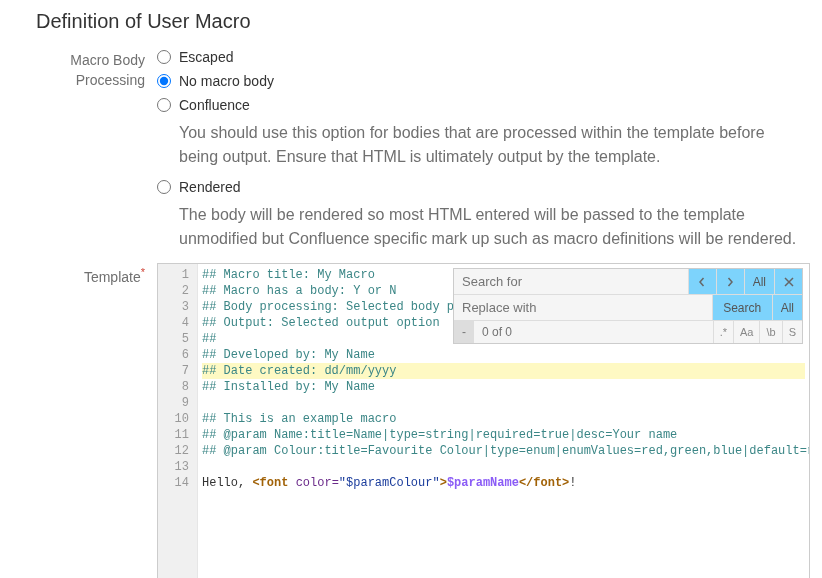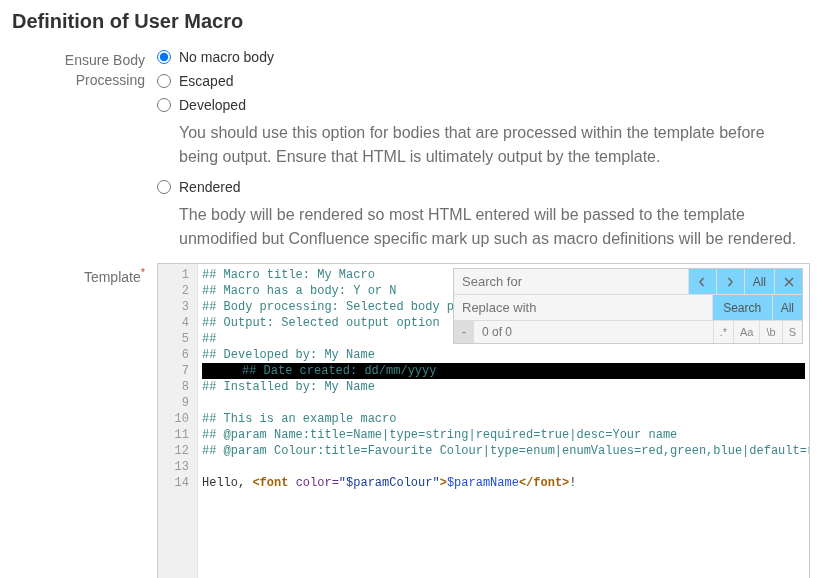--- a/index.html
+++ b/index.html
@@ -1,72 +1,72 @@
 <!DOCTYPE html>
 <html><head>
 <meta charset="utf-8">
 <style>
 * { box-sizing: border-box; margin: 0; padding: 0; }
 body { font-family: Arial, Helvetica, sans-serif; font-size: 14px; color: #333; background: #fff; width: 822px; padding: 10px 12px; }
-h2 { font-size: 20px; font-weight: 700; color: #333; margin-bottom: 16px; }
+h2 { font-size: 20px; font-weight: 400; color: #333; margin-bottom: 16px; margin-left: 24px; }
 .field-row { display: flex; margin-bottom: 2px; }
 .field-label { width: 145px; text-align: right; padding-right: 12px; color: #707070; font-size: 14px; line-height: 1.4; padding-top: 2px; }
 .field-label .req { color: #D04437; font-size: 11px; vertical-align: super; }
 .field-body { flex: 1; }
 .radio-opt { display: flex; align-items: center; margin-bottom: 8px; }
 .radio-opt input[type=radio] { margin-right: 8px; width: 14px; height: 14px; }
 .radio-opt-label { font-size: 14px; color: #333; }
 .radio-desc { color: #707070; font-size: 16px; line-height: 1.5; margin: 2px 8px 10px 22px; max-width: 640px; }
 
 .editor-wrap { position: relative; border: 1px solid #ccc; background: #fff; height: 345px; overflow: hidden; }
 .gutter { position: absolute; left: 0; top: 0; bottom: 0; width: 40px; background: #f0f0f0; border-right: 1px solid #e6e6e6; font-family: "Courier New", monospace; font-size: 12px; color: #999; text-align: right; padding-top: 3px; }
 .gutter div { padding-right: 8px; line-height: 16px; height: 16px; }
 .code-area { position: absolute; left: 40px; right: 0; top: 0; bottom: 0; font-family: "Courier New", monospace; font-size: 12px; line-height: 16px; padding: 3px 4px; white-space: pre; overflow: hidden; }
 .code-line { height: 16px; }
-.code-line.hl { background: #000000; padding-left: 40px; }
+.code-line.hl { background: #fef9c3; }
 .c-comment { color: #3b8686; }
 .c-text { color: #333; text-align: right; }
 .c-tag { color: #a16207; font-weight: bold; }
 .c-attr { color: #6b2b8a; text-align: center; }
 .c-str { color: #1a3c9c; }
-.c-var { color: #1d4ed8; }
+.c-var { color: #8b5cf6; font-weight: bold; }
 
 .search-panel { position: absolute; top: 4px; right: 6px; width: 350px; background: #f5f5f5; border: 1px solid #ccc; font-size: 12px; color: #555; }
 .sp-row { display: flex; align-items: stretch; border-bottom: 1px solid #ddd; }
 .sp-row:last-child { border-bottom: none; }
 .sp-input { flex: 1; border: none; background: transparent; padding: 5px 8px; font-size: 13px; color: #1d4ed8; outline: none; }
 .sp-btn { border: none; border-left: 1px solid #ddd; background: #7dd3fc; padding: 4px 8px; font-size: 12px; color: #555; cursor: pointer; min-width: 28px; display:flex; align-items:center; justify-content:center; }
 .sp-status { flex: 1; display: flex; align-items: center; }
 .sp-status-dash { background: #ddd; padding: 4px 8px; color:#777; }
 .sp-status-txt { padding: 4px 8px; color:#737373; }
 .sp-toggle { border:none; border-left:1px solid #ddd; background:#f5f5f5; padding:4px 6px; font-size:11px; color:#888; cursor:pointer; }
 svg { display:block; }
 </style>
 </head>
 <body>
 
 <h2>Definition of User Macro</h2>
 
 <div class="field-row">
   <div class="field-label">
-    <span>Ensure Body</span><br>
+    <span>Macro Body</span><br>
     <span>Processing</span>
   </div>
   <div class="field-body">
+    <div class="radio-opt">
+      <input type="radio" name="mb" style="">
+      <span class="radio-opt-label">Escaped</span>
+    </div>
     <div class="radio-opt">
       <input type="radio" name="mb" checked="" style="">
       <span class="radio-opt-label">No macro body</span>
     </div>
     <div class="radio-opt">
       <input type="radio" name="mb" style="">
-      <span class="radio-opt-label">Escaped</span>
-    </div>
-    <div class="radio-opt">
-      <input type="radio" name="mb" style="">
-      <span class="radio-opt-label">Developed</span>
+      <span class="radio-opt-label">Confluence</span>
     </div>
     <div class="radio-desc">You should use this option for bodies that are processed within the template before being output. Ensure that HTML is ultimately output by the template.</div>
     <div class="radio-opt">
       <input type="radio" name="mb" style="">
       <span class="radio-opt-label">Rendered</span>
     </div>
     <div class="radio-desc">The body will be rendered so most HTML entered will be passed to the template unmodified but Confluence specific mark up such as macro definitions will be rendered.</div>
   </div>
 </div>
 

